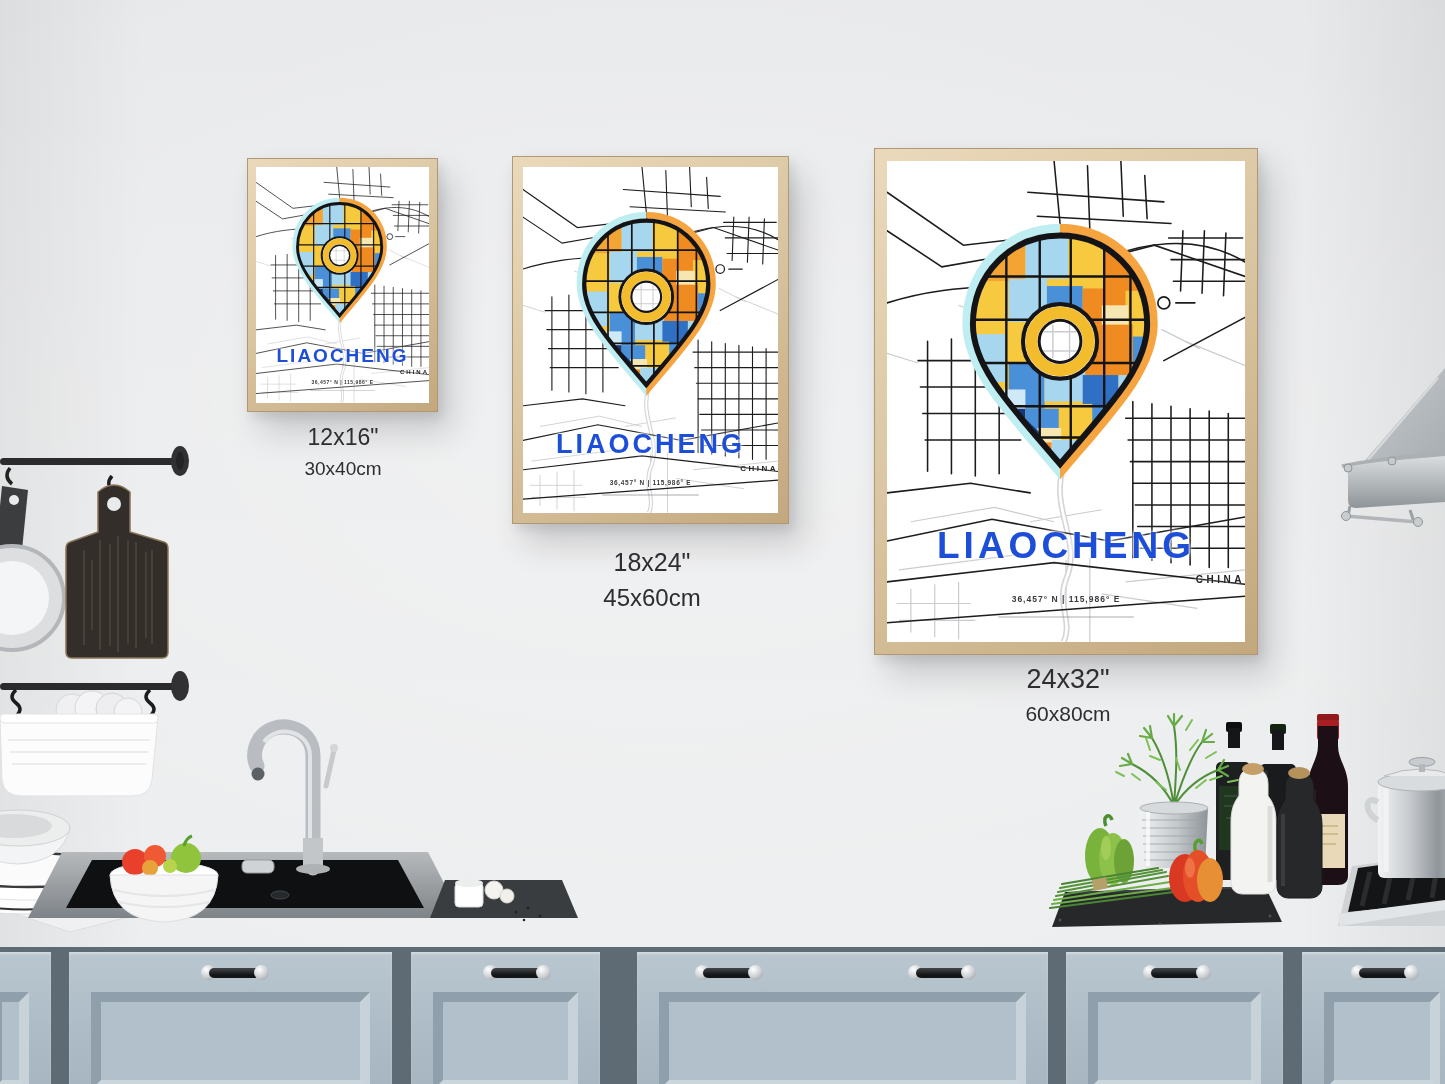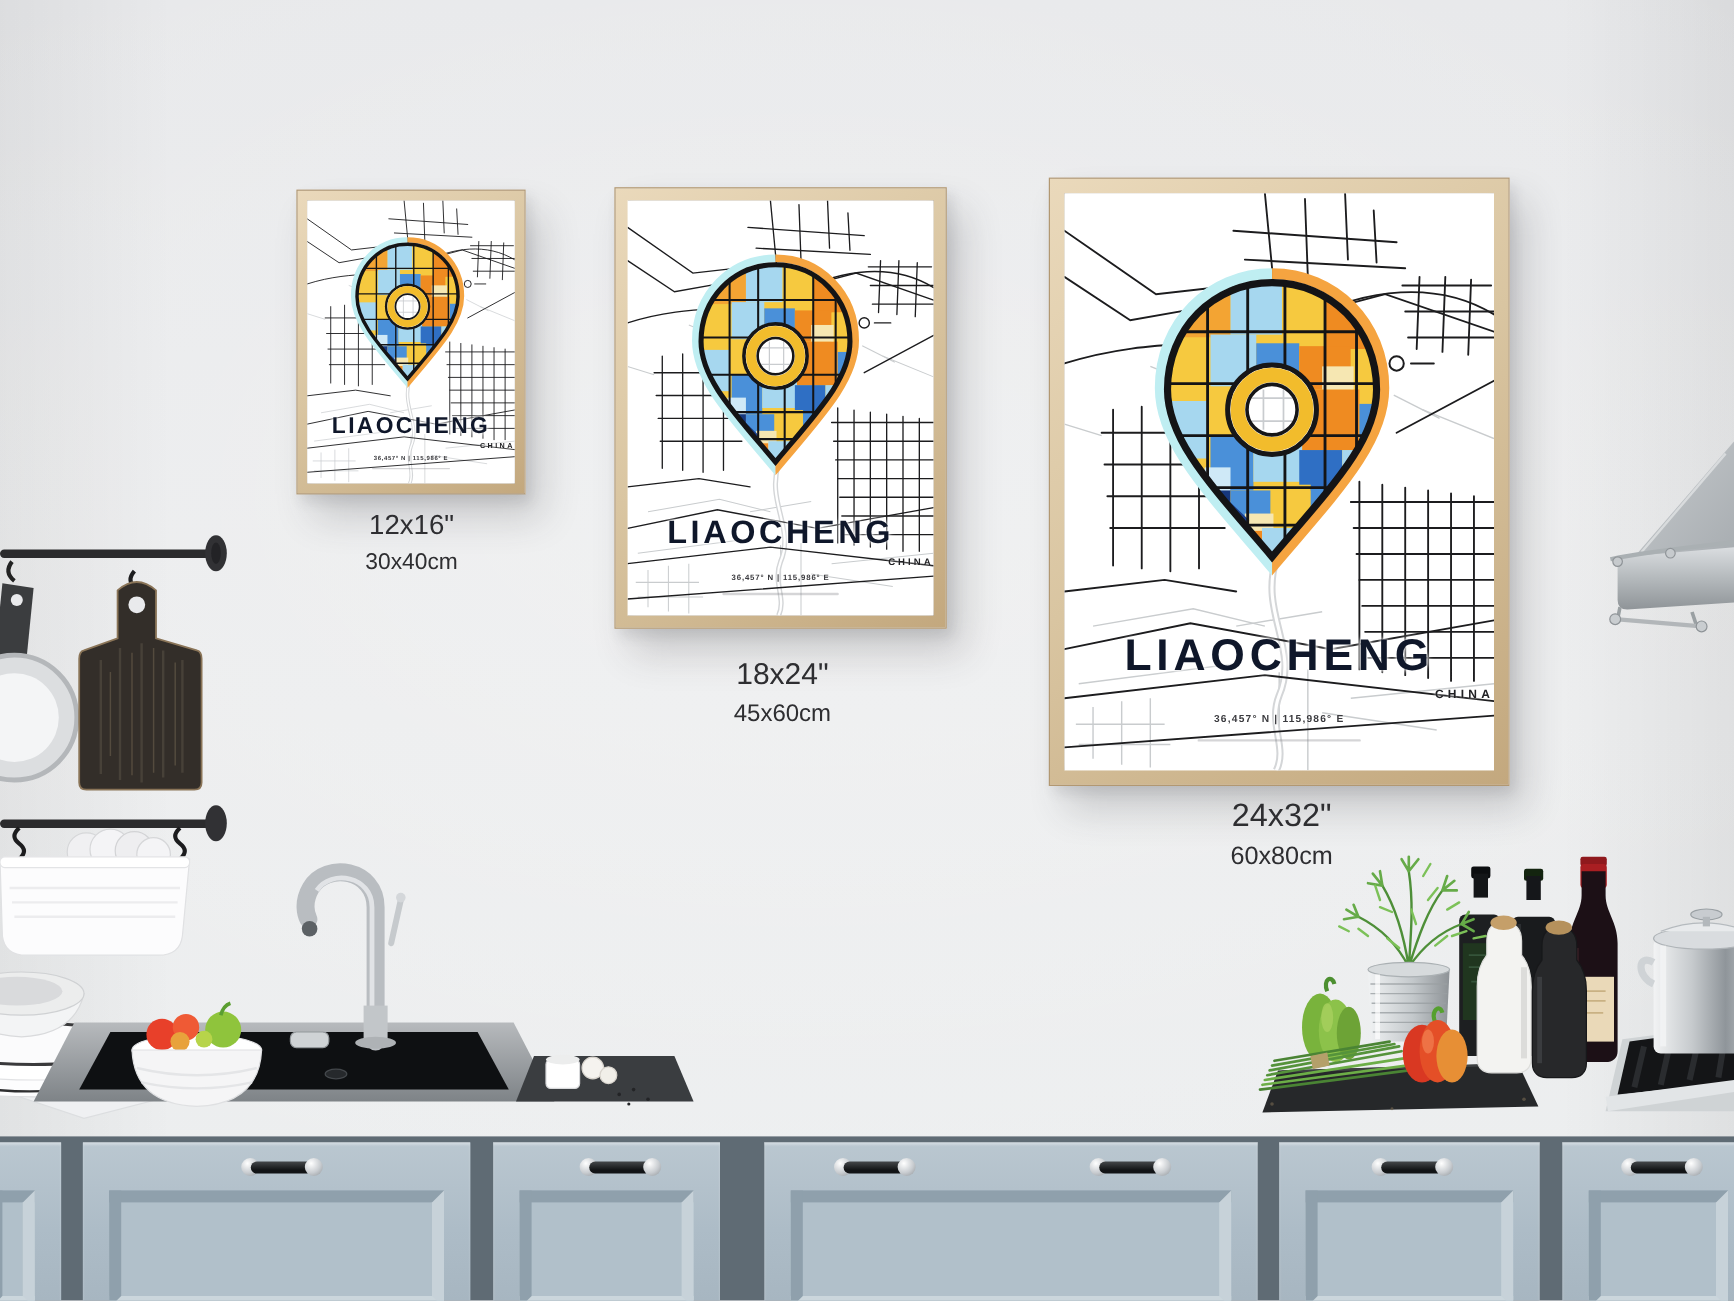--- a/index.html
+++ b/index.html
@@ -16,21 +16,21 @@
     background:linear-gradient(145deg,#ead9bb 0%,var(--frame-wood,#d9c5a1) 48%,#c3a87e 100%);
     border:1px solid #b29872;
     box-shadow:14px 20px 30px rgba(55,55,62,.20),4px 6px 10px rgba(55,55,62,.12);}
   .p-small  .frame{padding:8px;}
   .p-medium .frame{padding:10px;}
   .p-large  .frame{padding:12px;}
   .poster{position:relative;width:100%;height:100%;background:#fff;overflow:hidden;
           box-shadow:inset 0 0 7px rgba(0,0,0,.18);}
   .map-svg{position:absolute;inset:0;width:100%;height:100%;}
   .poster-title{position:absolute;left:0;right:0;top:80%;transform:translateY(-50%);
-    text-align:center;font-weight:700;color:#0f172a;white-space:nowrap;
+    text-align:center;font-weight:700;color:#1d4ed8;white-space:nowrap;
     text-shadow:0 0 3px #fff,0 0 6px #fff;}
   .poster-country{position:absolute;left:0;right:0;top:87%;transform:translateY(-50%);
     text-align:right;font-weight:700;color:#212124;text-shadow:0 0 3px #fff;}
   .poster-coords{position:absolute;left:0;right:0;top:91%;transform:translateY(-50%);
     text-align:center;font-weight:600;color:#3a3a3e;text-shadow:0 0 2px #fff;}
   .credit-line{position:absolute;left:31%;right:31%;top:94.6%;height:2px;
     background:rgba(125,125,130,.32);border-radius:1px;}
   .p-small  .poster-title{font-size:19px;letter-spacing:2px;}
   .p-small  .poster-country{font-size:6px;letter-spacing:2px;}
   .p-small  .poster-coords{font-size:5px;letter-spacing:.5px;}
@@ -39,21 +39,21 @@
   .p-medium .poster-country{font-size:8px;letter-spacing:2.5px;}
   .p-medium .poster-coords{font-size:6.5px;letter-spacing:.7px;}
   .p-large  .poster-title{font-size:37px;letter-spacing:4px;}
   .p-large  .poster-country{font-size:10px;letter-spacing:3.5px;}
   .p-large  .poster-coords{font-size:8.5px;letter-spacing:1px;}
 
   .size-label{position:absolute;width:170px;text-align:center;color:var(--label-text,#2e2e31);}
   .size-imperial{font-weight:500;}
   .size-metric{font-weight:400;margin-top:7px;}
   .sl-small  .size-imperial{font-size:23px;} .sl-small  .size-metric{font-size:19px;}
-  .sl-medium .size-imperial{font-size:25px;} .sl-medium .size-metric{font-size:20px;}
+  .sl-medium .size-imperial{font-size:25px;} .sl-medium .size-metric{font-size:24px;}
   .sl-large  .size-imperial{font-size:27px;} .sl-large  .size-metric{font-size:21px;}
 
   
   .counter{position:absolute;left:0;right:0;top:757px;height:190px;
     background:linear-gradient(180deg,#eef0f1 0%,var(--counter,#f6f8f9) 30%,#fbfcfd 72%,#f1f3f4 100%);
     box-shadow:inset 0 7px 9px -7px rgba(0,0,0,.14);}
   .cabinets{position:absolute;left:0;right:0;top:947px;bottom:0;background:var(--cabinet-gap,#5f6b74);}
   .door{position:absolute;top:5px;bottom:0;
     background:linear-gradient(180deg,#bac7d0 0%,var(--cabinet-face,#adbcc7) 55%,#a7b6c1 100%);
     box-shadow:inset 0 2px 2px rgba(255,255,255,.35);}

